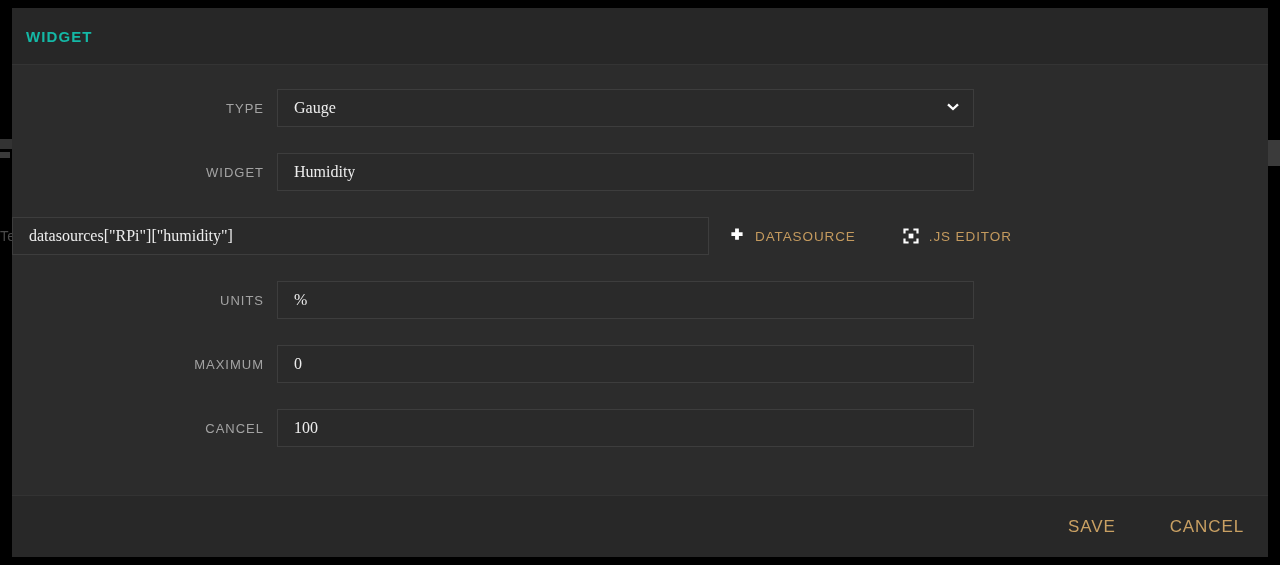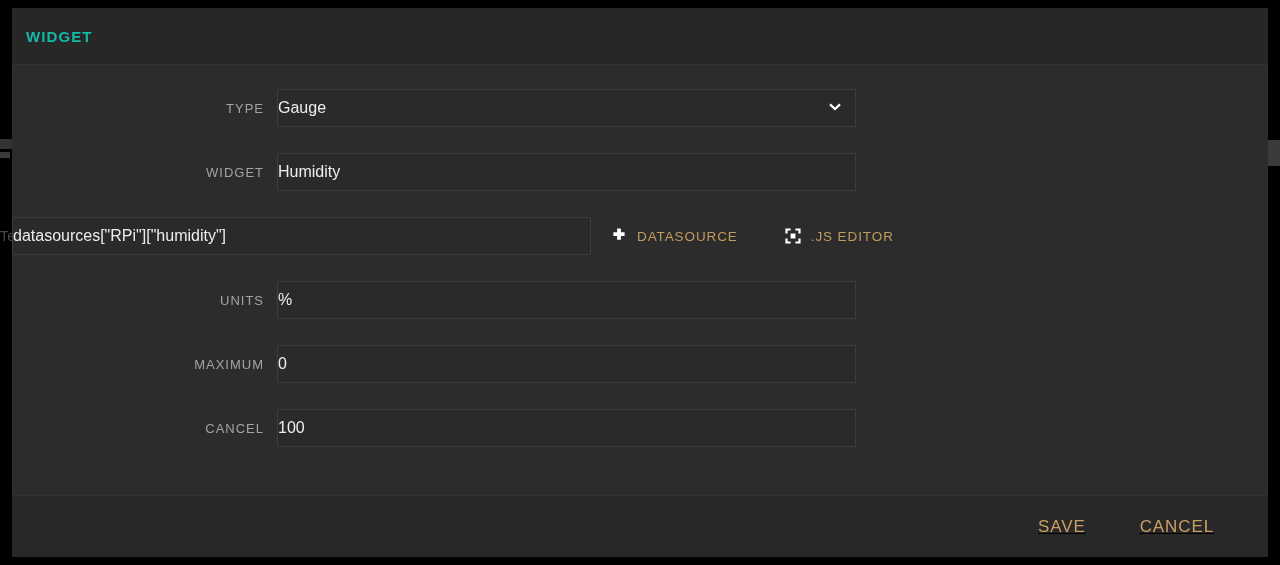--- a/index.html
+++ b/index.html
@@ -86,28 +86,29 @@
     padding-right: 13px;
     box-sizing: border-box;
     color: #a3a3a3;
     font-size: 13px;
     letter-spacing: 1.0px;
     white-space: nowrap;
   }
 
   .field {
     position: relative;
-    width: 579px;
+    width: 697px;
     height: 38px;
     background: #2a2a2a;
     border: 1px solid #3d3d3d;
     box-sizing: border-box;
     display: flex;
     align-items: center;
-    padding: 0 0;
+    padding: 0 16px;
+    font-family: Liberation Serif, serif;
   }
   .field-text {
     color: #ededed;
     font-size: 16px;
     white-space: nowrap;
     overflow: hidden;
   }
 
   .field.select { cursor: pointer; }
   .chevron-down {
@@ -171,22 +172,21 @@
     left: 0;
     bottom: 0;
     width: 100%;
     height: 62px;
     background: #282828;
     border-top: 1px solid #333333;
     box-sizing: border-box;
     display: flex;
     align-items: center;
     justify-content: flex-end;
-    padding-right: 54px;
-    text-decoration: underline;
+    padding-right: 24px;
   }
   .footer-btn {
     color: #c9a063;
     font-size: 17px;
     letter-spacing: .9px;
     cursor: pointer;
     margin-left: 54px;
     background: none;
     border: none;
     font-family: "Liberation Sans", sans-serif;

